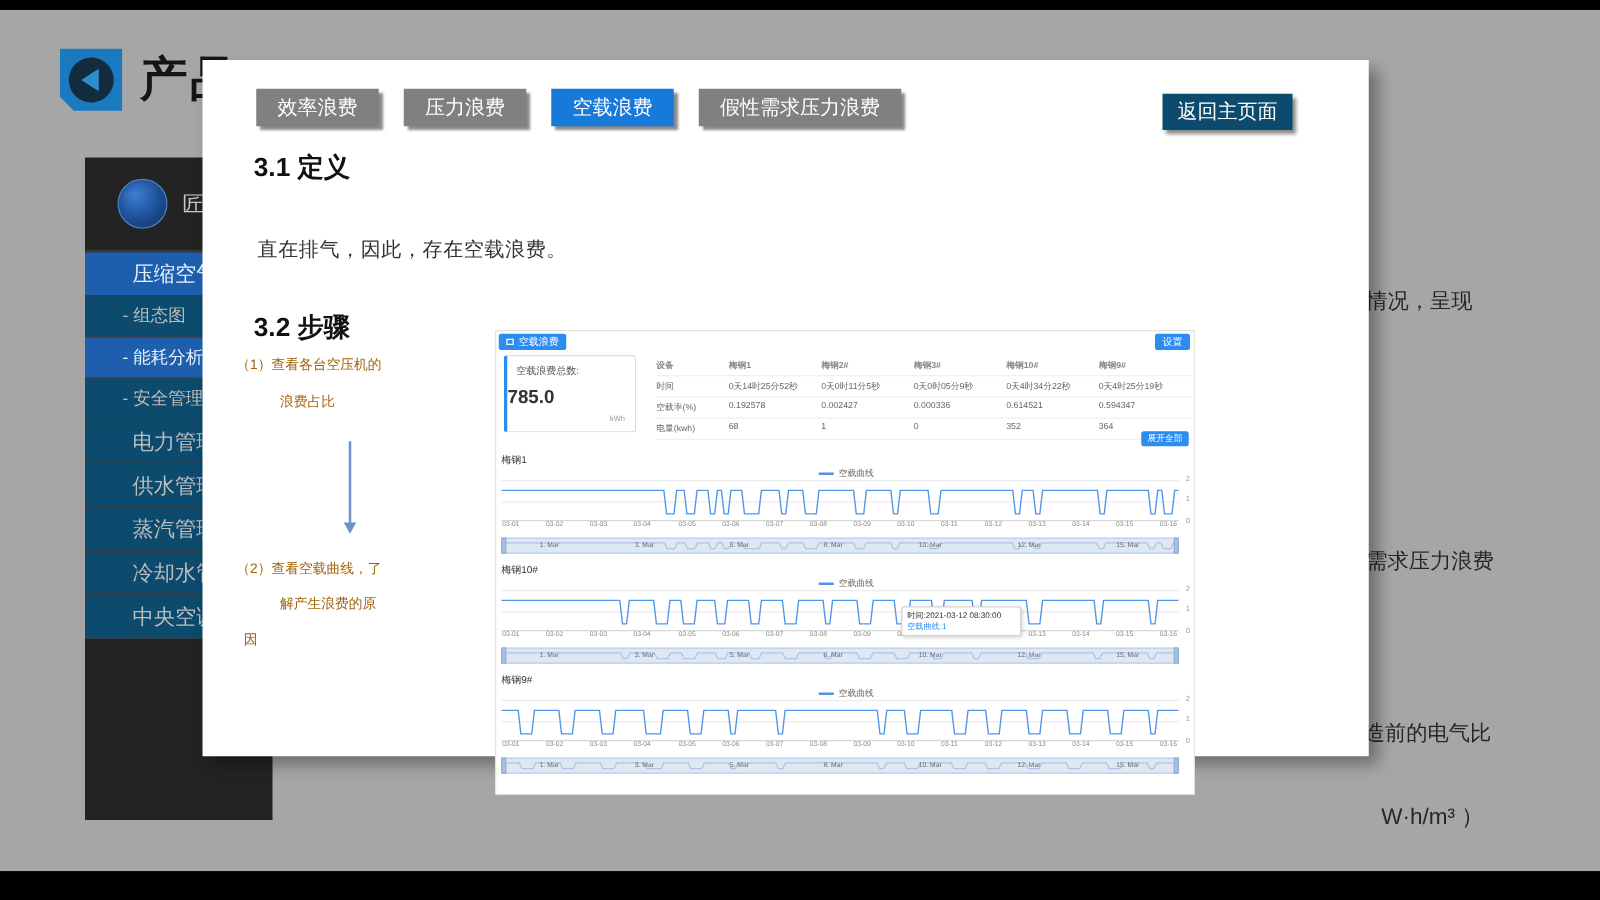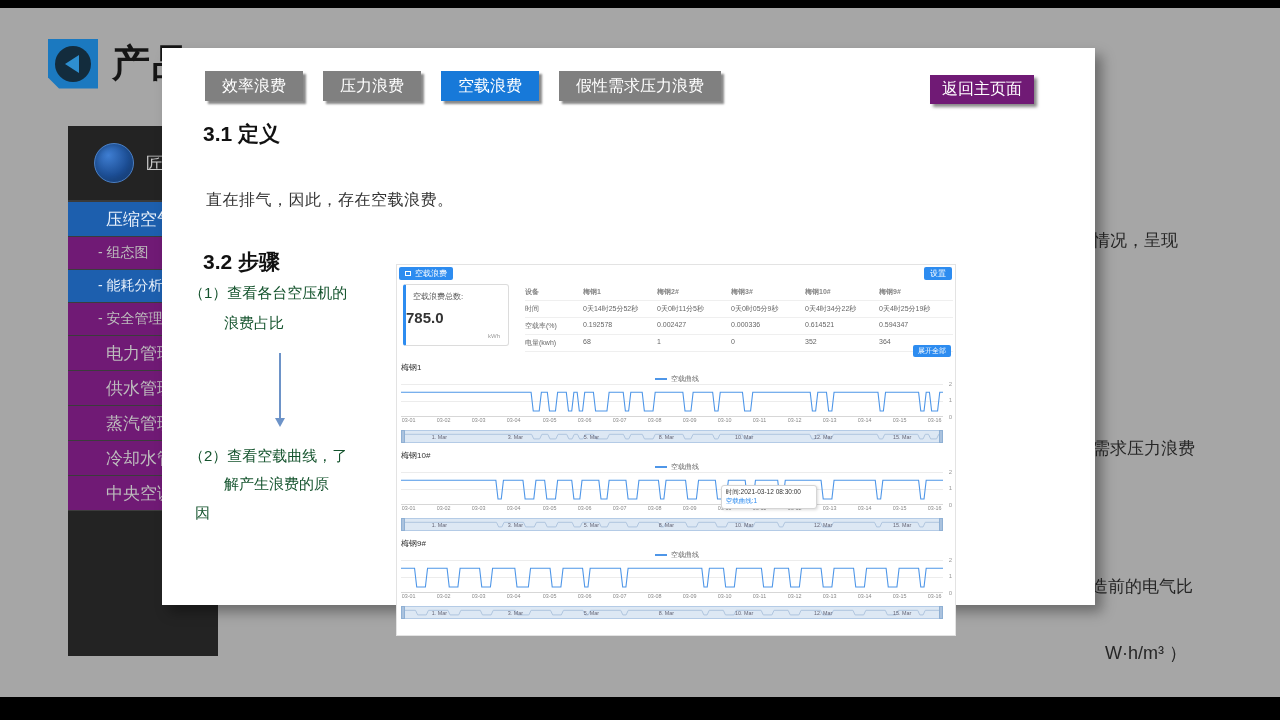--- a/index.html
+++ b/index.html
@@ -17,51 +17,51 @@
                        display:flex; align-items:center; justify-content:center; }
   .back-icon .tri { width:0; height:0; border-style:solid; border-width:9px 14px 9px 0; border-color:transparent #2e8fd0 transparent transparent; margin-right:3px; }
   #bg-title { font-size:38px; font-weight:bold; color:#151515; letter-spacing:2px; }
 
   #sidebar { position:absolute; left:68px; top:118px; width:150px; height:530px; background:#232323; overflow:hidden; }
   .sb-head { height:76px; display:flex; align-items:center; gap:12px; padding-left:26px; border-bottom:2px solid #3a3a3a; }
   .sb-logo { width:40px; height:40px; border-radius:50%;
              background:radial-gradient(circle at 35% 30%, #3f7ed2 0%, #1d4f96 55%, #0e2a55 100%);
              border:1px solid #4a7fc4; box-shadow:0 0 6px #1c4a86 inset; }
   .sb-head-label { color:#c8c8c8; font-size:17px; }
-  .sb-item { display:flex; align-items:center; padding-left:38px; color:#bdbdbd; background:#701a75; border-bottom:1px solid #3c3c3c; cursor:pointer; }
+  .sb-item { display:flex; align-items:center; padding-left:38px; color:#bdbdbd; background:#0c4a6e; border-bottom:1px solid #3c3c3c; cursor:pointer; }
   .sb-item.main { height:35px; font-size:17px; }
   .sb-item.sub  { height:33px; font-size:14px; padding-left:30px; }
   .sb-item.active { background:#1d5fae; color:#e8f0fa; }
 
   .bg-fragment { position:absolute; color:#262626; font-size:17px; white-space:nowrap; }
   #frag-1 { left:1093px; top:221px; }
   #frag-2 { left:1093px; top:429px; }
   #frag-3 { left:1091px; top:567px;font-family:Liberation Serif, serif; }
   #frag-4 { left:1105px; top:633px; font-size:18px; }
 
   
   #panel { position:absolute; left:162px; top:40px; width:933px; height:557px; background:#fff;
            box-shadow:7px 7px 12px rgba(0,0,0,0.35); z-index:10; }
 
   #tab-row { position:absolute; left:43px; top:23px; display:flex; gap:20px; }
   .tab-btn { height:30px; padding:0 17px; display:flex; align-items:center; justify-content:center;
              background:#808080; color:#fff; font-size:16px; cursor:pointer;
              box-shadow:3px 3px 2px rgba(40,40,40,0.55); }
   .tab-btn.active { background:#1779d9; }
-  #return-btn { position:absolute; left:768px; top:27px; width:104px; height:29px; background:#701a75; color:#fff;
+  #return-btn { position:absolute; left:768px; top:27px; width:104px; height:29px; background:#0c4a6e; color:#fff;
                 font-size:16px; display:flex; align-items:center; justify-content:center; cursor:pointer;
                 box-shadow:3px 3px 3px rgba(40,40,40,0.55); }
 
   .section-heading { position:absolute; font-size:21px; font-weight:bold; color:#111; }
   #def-heading  { left:41px; top:72px; }
   #step-heading { left:41px; top:200px; }
   .def-line { position:absolute; left:44px; font-size:16px; color:#333; letter-spacing:0.5px; white-space:nowrap; }
   #def-line1 { top:112px; }
   #def-line2 { top:142px; }
-  .step-line { position:absolute; font-size:15px; color:#14532d; white-space:nowrap; }
+  .step-line { position:absolute; font-size:11px; color:#a16207; white-space:nowrap; }
   #step1-l1 { left:27px; top:236px; }
   #step1-l2 { left:62px; top:266px; }
   #step2-l1 { left:27px; top:399px; }
   #step2-l2 { left:62px; top:427px; }
   #step2-l3 { left:33px; top:456px; }
   #step-arrow { position:absolute; left:117px; top:305px; width:2px; height:66px; background:#6d93c8; }
   #step-arrow::after { content:""; position:absolute; left:-4px; bottom:-8px; width:0; height:0;
                        border-style:solid; border-width:9px 5px 0 5px; border-color:#6d93c8 transparent transparent transparent; }
 
   

